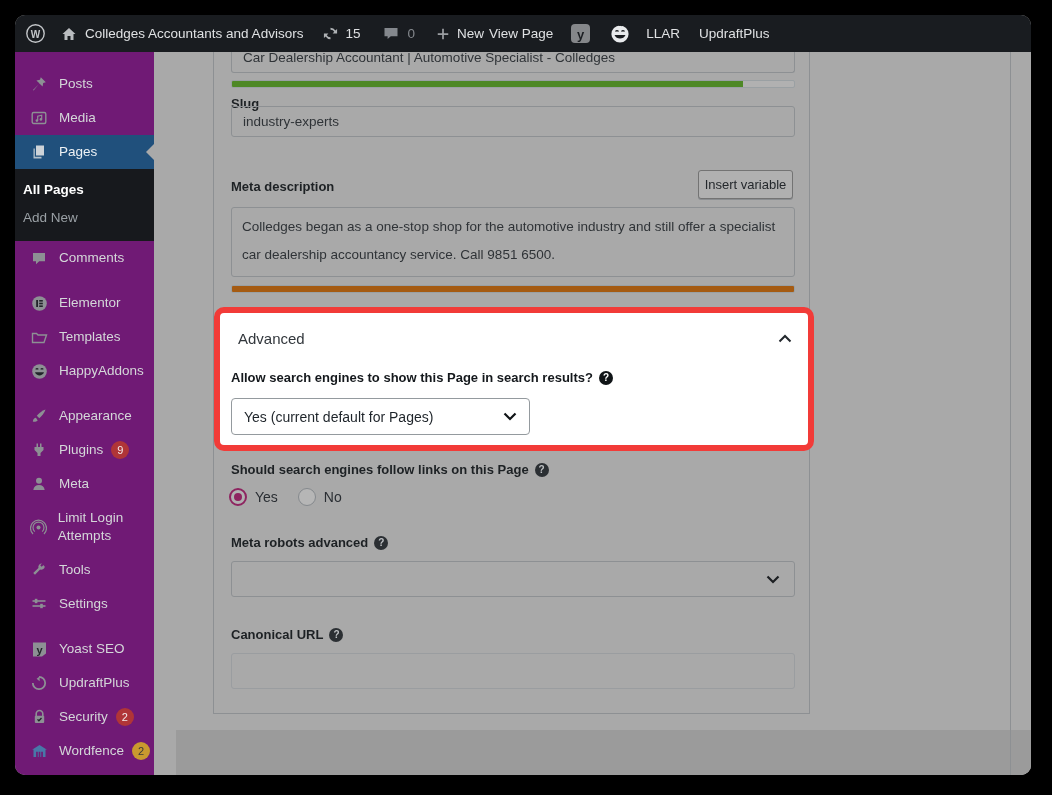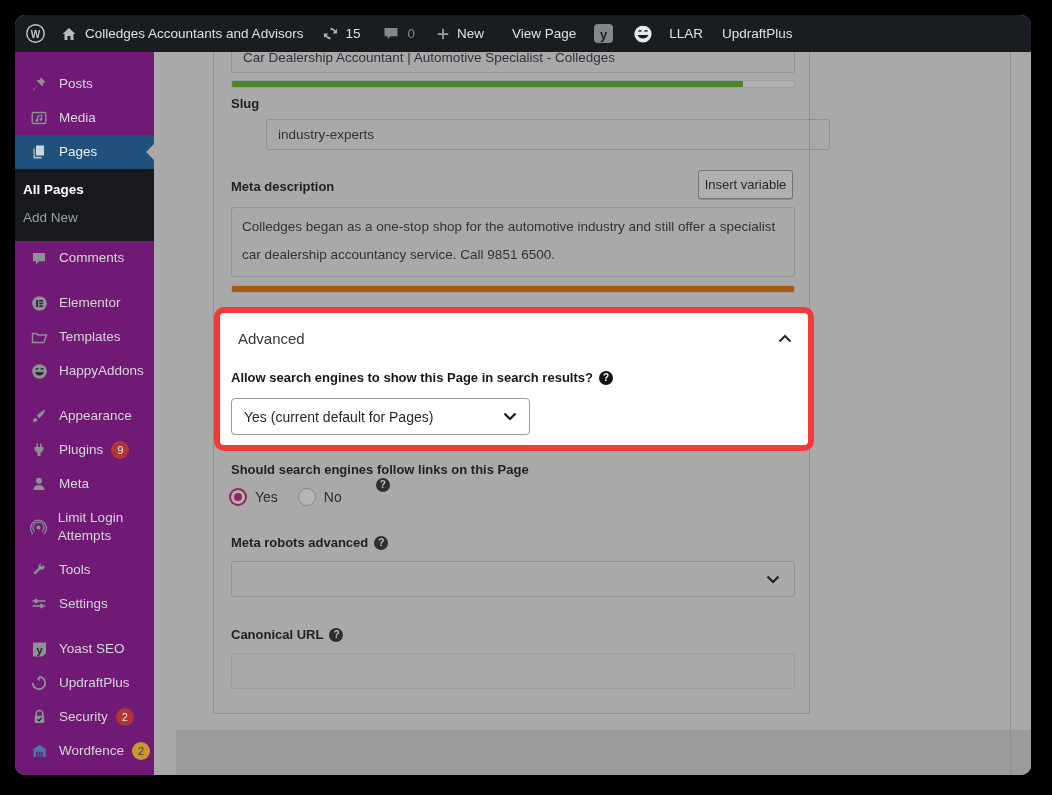--- a/index.html
+++ b/index.html
@@ -16,21 +16,21 @@
   .adminbar .icn{display:flex;align-items:center;color:#8b8e92;}
   .ab-wp{margin-left:10px;}
   .ab-home{margin-left:15px;}
   .ab-site{margin-left:8px;}
   .ab-upd{margin-left:19px;}
   .ab-upd-count{margin-left:6px;}
   .ab-com{margin-left:23px;}
   .ab-com-count{margin-left:8px;color:#84888d;}
   .ab-plus{margin-left:21px;font-size:17px;color:#9a9da1;}
   .ab-new{margin-left:7px;}
-  .ab-view{margin-left:28px;}
+  .ab-view{margin-left:5px;}
   .ab-yoast{margin-left:17px;}
   .ab-smile{margin-left:19px;}
   .ab-llar{margin-left:16px;}
   .ab-updraft{margin-left:19px;}
 
   
   .sidebar{position:absolute;left:0;top:37px;width:139px;bottom:0;background:#701a75;
     color:#d4d7d9;font-size:13.5px;}
   .side-sp{height:15px;}
   .gap{height:11px;}
@@ -55,38 +55,38 @@
   .content{position:absolute;left:161px;top:37px;right:0;bottom:0;background:#a9a9a9;overflow:hidden;}
   .bottom-band{position:absolute;left:0;right:0;top:678px;height:45px;background:#9b9b9b;}
   .vdivider{position:absolute;left:834px;top:0;bottom:0;width:1px;background:#8d9093;}
   .metabox{position:absolute;left:37px;top:0;width:597px;height:662px;box-sizing:border-box;
     border-left:1px solid #8d9093;border-right:1px solid #8d9093;border-bottom:1px solid #8d9093;}
   .metabox > *{position:absolute;box-sizing:border-box;}
 
   .field{background:transparent;border:1px solid #8d9093;border-radius:3px;color:#2f3337;
     font-size:13.5px;display:flex;align-items:center;padding:0 11px;}
   .seo-title{left:17px;top:-10px;width:564px;height:31px;border-top:none;border-radius:0 0 3px 3px;}
-  .slug-input{left:17px;top:67px;width:564px;height:31px;margin-left:35px;}
+  .slug-input{left:17px;top:54px;width:564px;height:31px;}
   .bar{left:17px;width:564px;height:8px;border:1px solid #9aa0a3;background:#b1b1b1;border-radius:2px;overflow:hidden;}
   .bar-green{top:28px;}
   .bar-orange{top:233px;}
   .bar-fill{height:100%;}
   .bar-green .bar-fill{background:#4e8826;}
   .bar-orange .bar-fill{background:#a55b12;}
   .lbl{font-size:13px;font-weight:bold;color:#1d2124;line-height:15px;}
   .lbl-slug{left:17px;top:44px;}
   .lbl-meta{left:17px;top:127px;}
   .btn-insert{left:484px;top:118px;width:95px;height:29px;background:#b0b0b0;border:1px solid #737373;
     border-radius:3px;box-shadow:0 1px 0 #8a8d90;color:#24282c;font-size:13px;
     display:flex;align-items:center;justify-content:center;cursor:pointer;text-align:center;}
   .desc-box{left:17px;top:155px;width:564px;height:70px;border:1px solid #8d9093;border-radius:3px;
     padding:5px 10px;font-size:13.5px;line-height:28px;color:#2f3337;}
 
   .qlbl{font-size:13px;font-weight:bold;color:#1d2124;line-height:16px;display:flex;align-items:center;}
-  .q2{left:17px;top:410px;flex-direction:column;}
+  .q2{left:17px;top:410px;}
   .q3{left:17px;top:483px;}
   .q4{left:17px;top:575px;}
   .qmark{display:inline-block;width:14px;height:14px;border-radius:50%;background:#2b2f33;color:#bfc2c5;
     font-size:10px;font-weight:bold;line-height:14px;text-align:center;margin-left:6px;}
 
   .radio-row{left:15px;top:436px;display:flex;align-items:center;font-size:14px;color:#2a2e33;}
   .radio{width:18px;height:18px;border-radius:50%;box-sizing:border-box;position:relative;cursor:pointer;}
   .radio.sel{border:2px solid #8e2460;background:#b1b1b1;}
   .radio.sel::after{content:"";position:absolute;left:3px;top:3px;width:8px;height:8px;border-radius:50%;background:#8e2460;}
   .radio.unsel{border:1px solid #85898d;background:#b6b6b6;}

